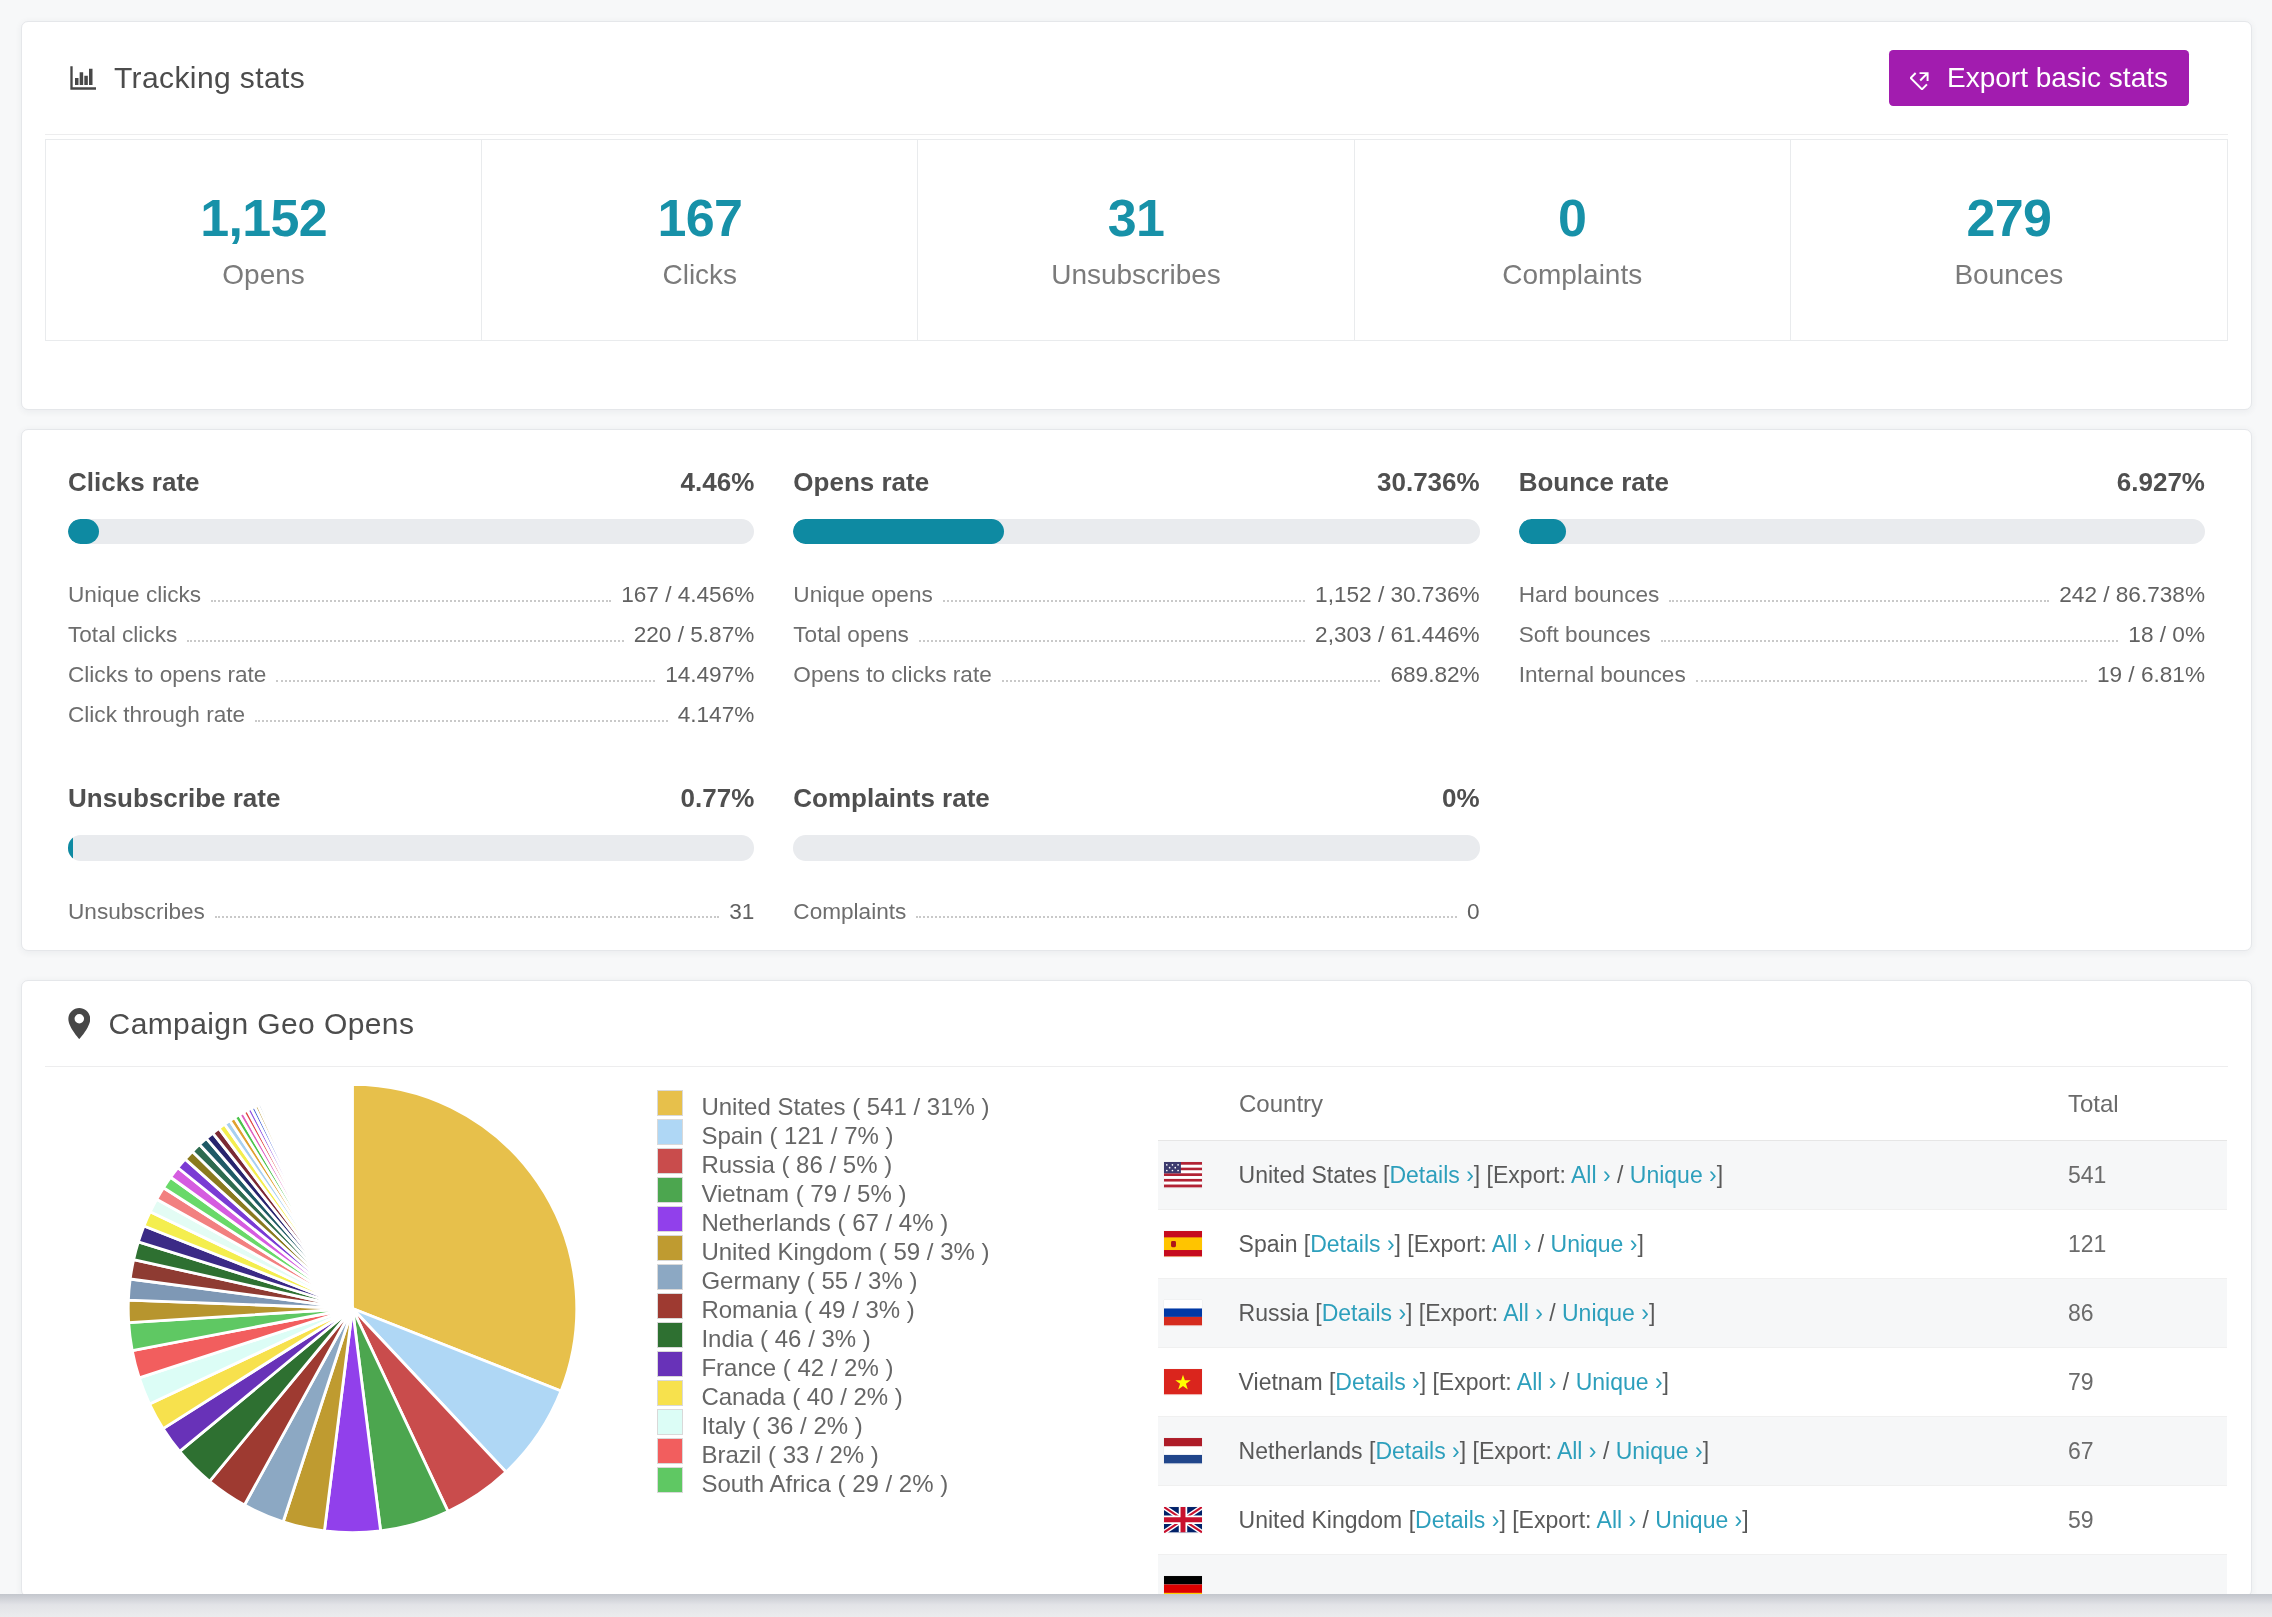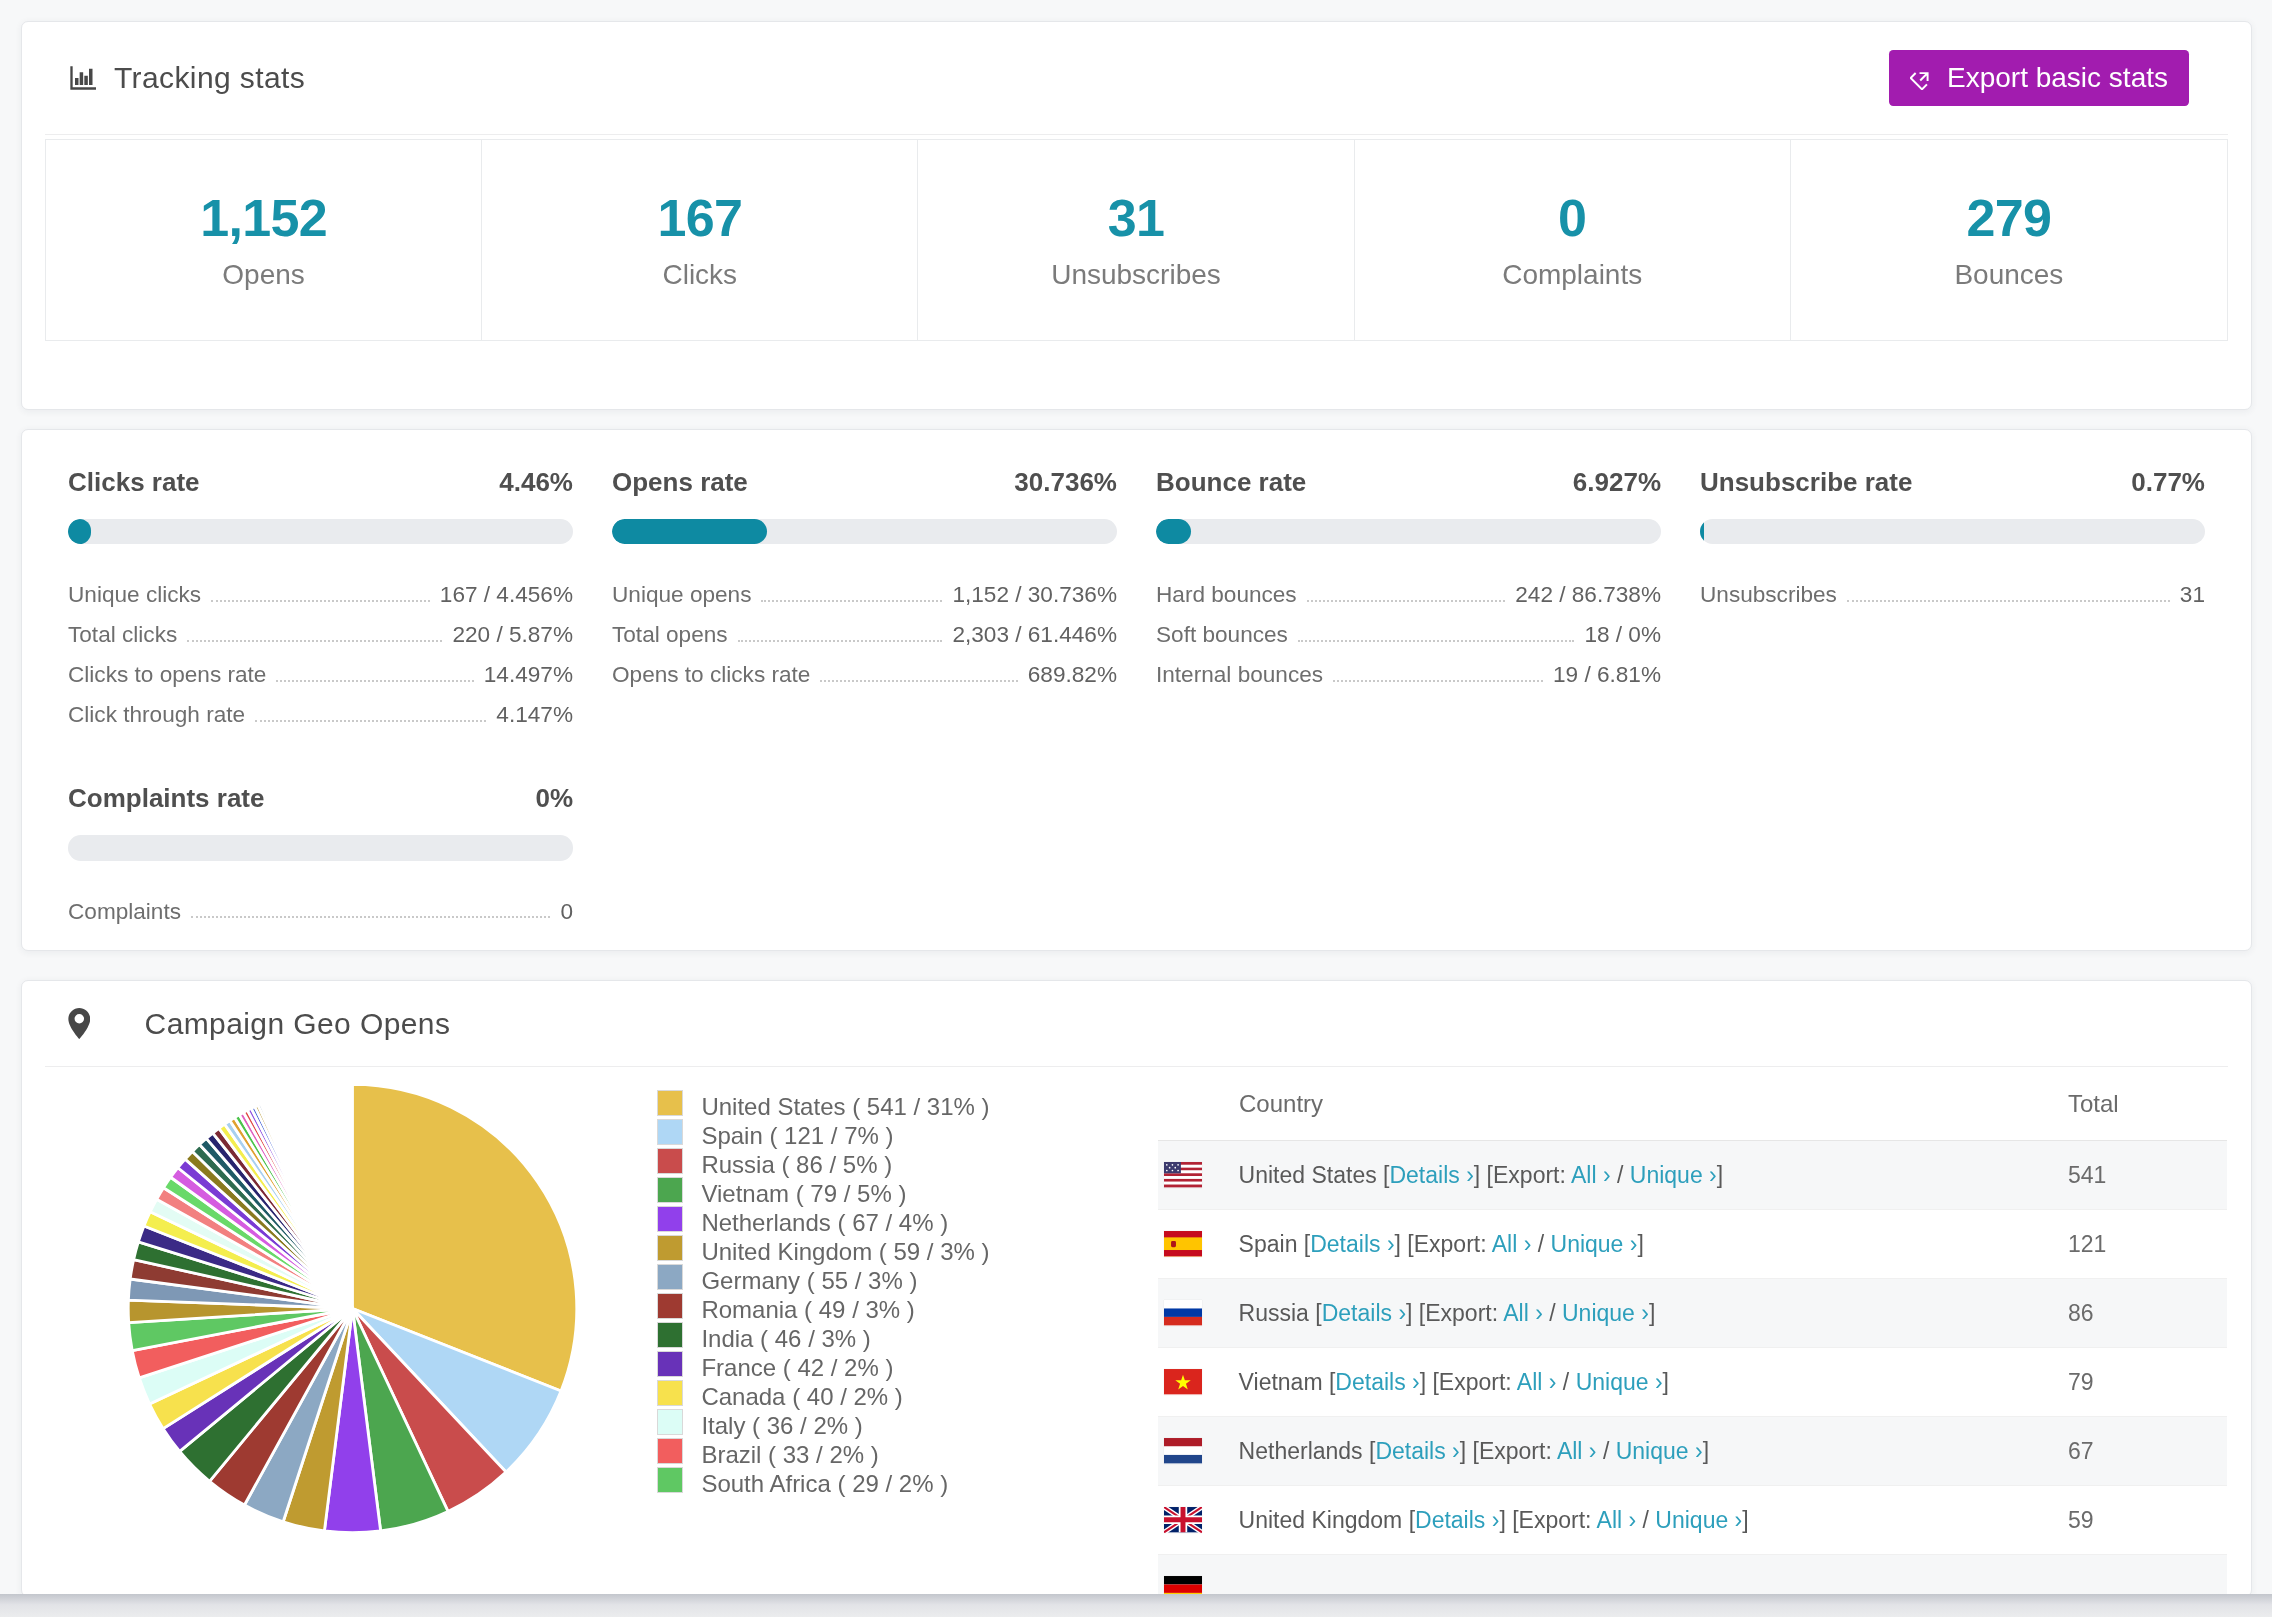--- a/index.html
+++ b/index.html
@@ -35,36 +35,36 @@
   .stat-cell{
     border-right:0.7px solid #e9ebed;display:flex;flex-direction:column;
     align-items:center;justify-content:center;gap:11.3px;
   }
   .stat-cell:last-child{border-right:none;}
   .stat-value{font-size:52px;font-weight:700;color:#1791a8;letter-spacing:-0.7px;}
   .stat-label{font-size:28px;color:#7b7b7b;}
   
   #card-rates{top:429px;height:520px;}
   .rates-grid{
-    display:grid;grid-template-columns:repeat(4,1fr);
+    display:grid;grid-template-columns:repeat(3,1fr);
     column-gap:39px;row-gap:55px;padding:37px 46px 0;
   }
   .rate-head{display:flex;align-items:baseline;margin-bottom:21px;}
   .rate-title{font-size:26px;font-weight:700;color:#4f4f4f;}
   .rate-value{margin-left:auto;font-size:26px;font-weight:700;color:#4f4f4f;}
   .bar{height:25.4px;background:#e9ebee;border-radius:12.7px;overflow:hidden;}
   .bar-fill{height:100%;background:#0e8aa2;border-radius:12.7px;}
   .rate-rows{margin-top:24px;}
   .d-row{display:flex;align-items:flex-end;height:40px;}
   .d-label{font-size:22.6px;color:#6e6e6e;white-space:nowrap;}
   .d-leader{flex:1;border-bottom:2.1px dotted #c9c9c9;margin:0 10px 6.4px;}
   .d-value{font-size:22.6px;color:#616161;white-space:nowrap;}
   
   #card-geo{top:980px;height:615px;overflow:hidden;}
-  #card-geo .card-header{height:85px;gap:36px;}
+  #card-geo .card-header{height:85px;}
   .geo-body{position:relative;height:528px;}
   #pie-wrap{position:absolute;left:102px;top:12.7px;width:457px;height:457px;}
   #legend{position:absolute;left:635px;top:21px;}
   .legend-item{display:flex;align-items:center;height:29px;}
   .legend-swatch{width:24px;height:24px;border:1.4px solid #d9d9d9;margin-right:18.4px;flex:none;}
   .legend-label{font-size:24px;color:#666;margin-top:8px;}
   #geo-table{position:absolute;left:1136px;top:0;width:1069px;}
   .gt-header{display:flex;align-items:center;height:73px;border-bottom:1.4px solid #e6e6e6;}
   .gt-h-country{font-size:24px;color:#6b6b6b;margin-left:81px;}
   .gt-h-total{font-size:24px;color:#6b6b6b;margin-left:auto;width:159px;}

